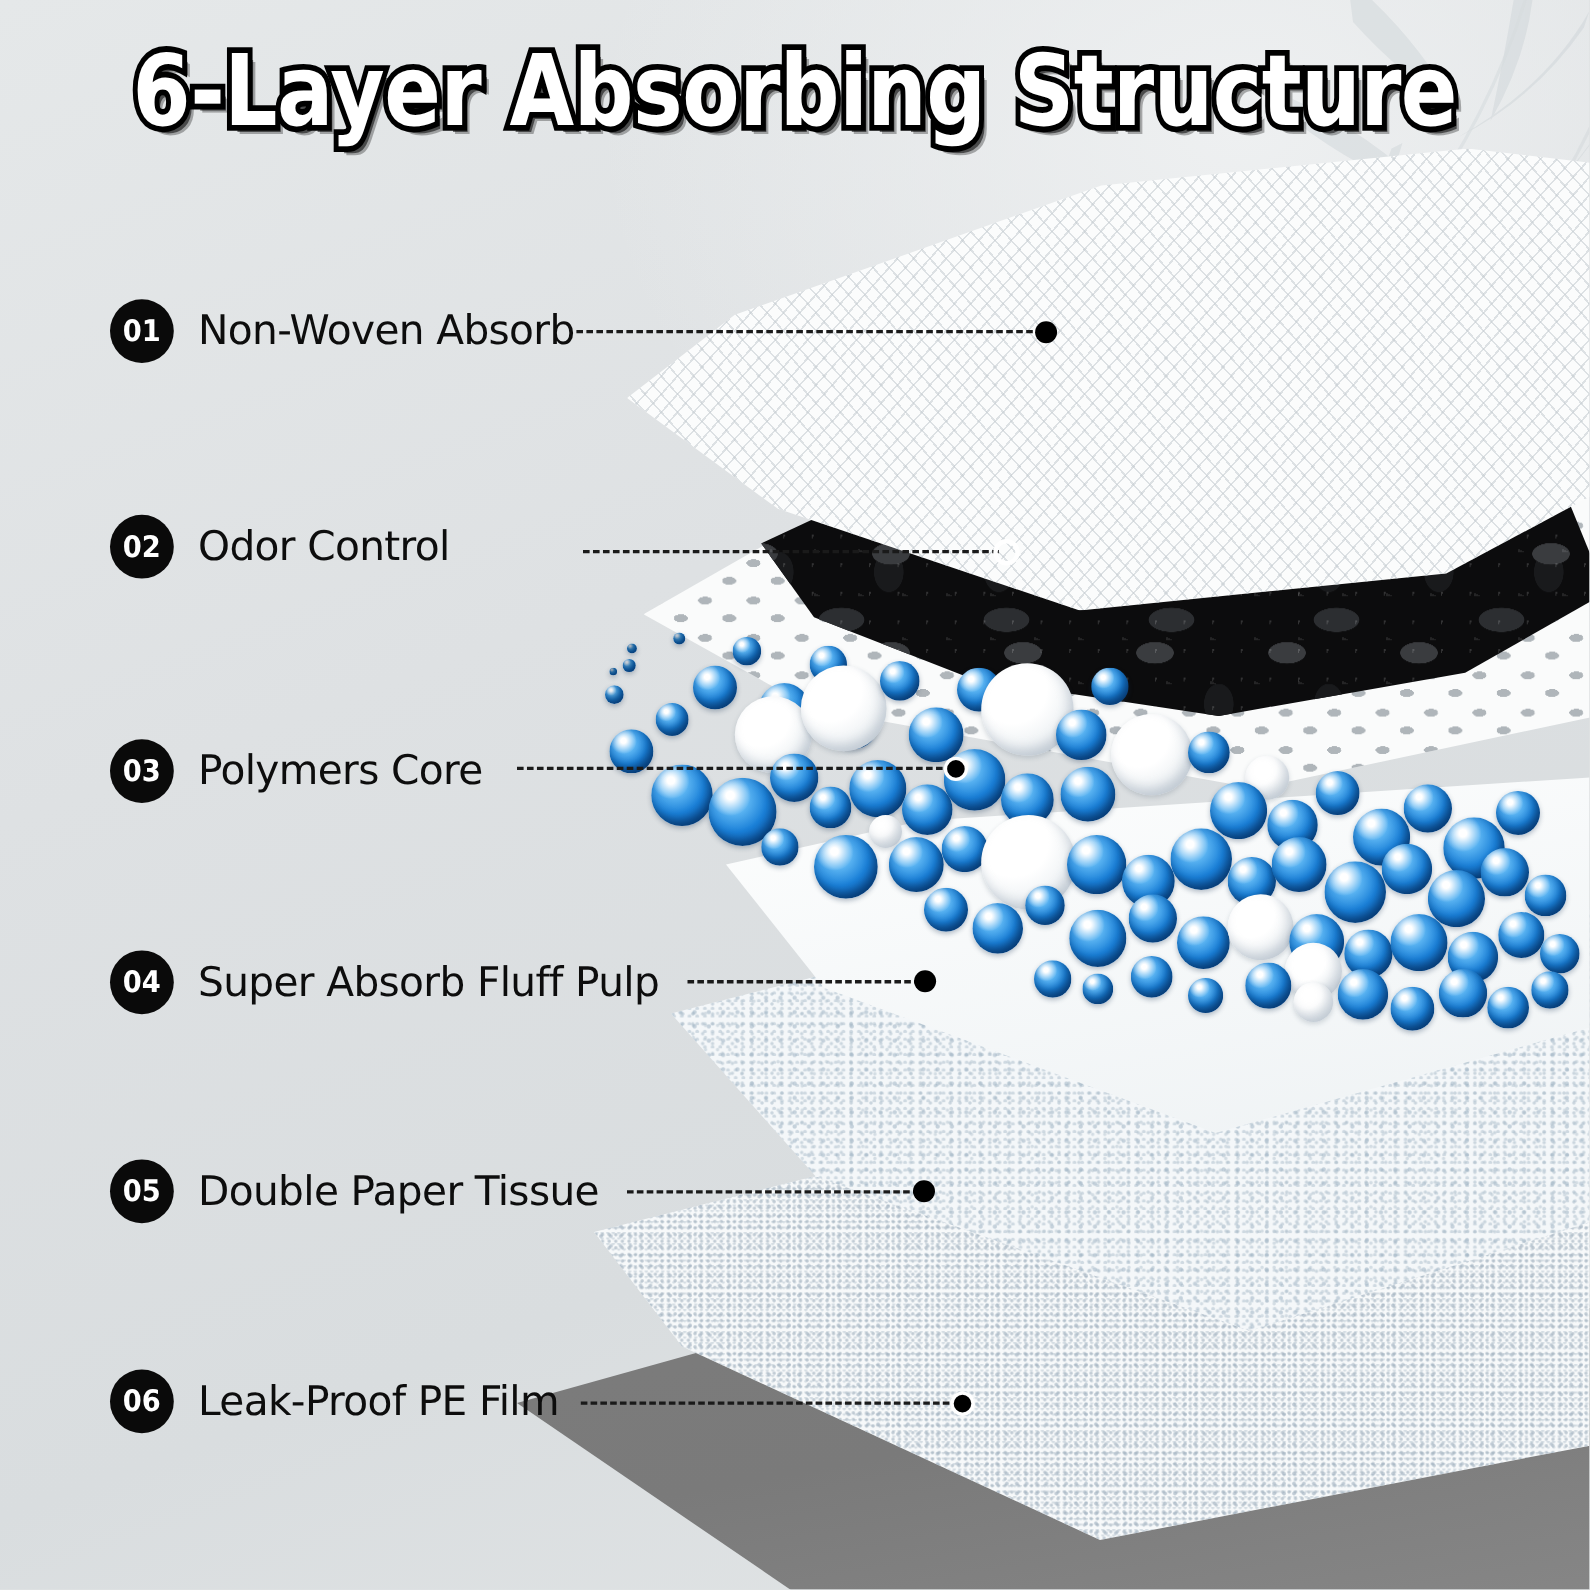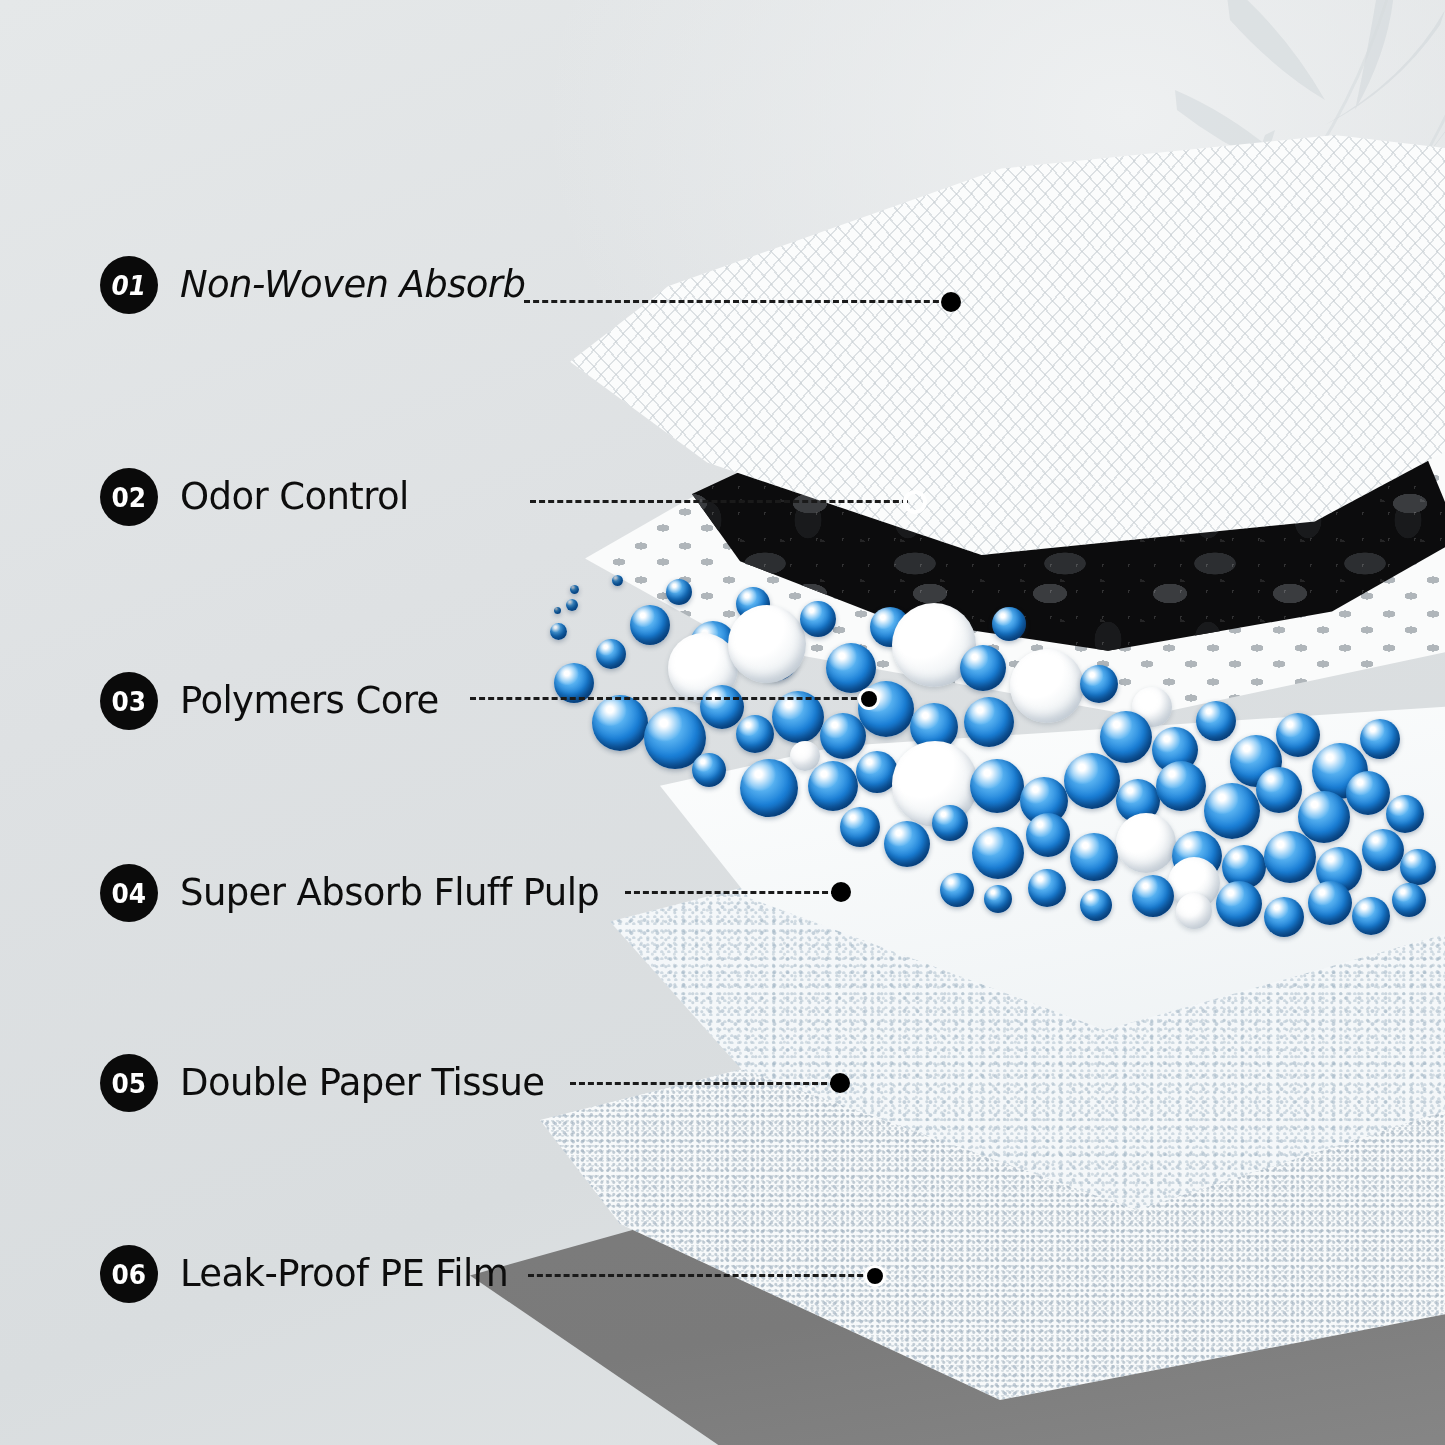--- a/index.html
+++ b/index.html
@@ -255,22 +255,25 @@
       <div class="bead blue" style="left:768px;top:336px;width:44px;height:44px;"></div>
       <div class="bead blue" style="left:812px;top:352px;width:38px;height:38px;"></div>
       <div class="bead blue" style="left:852px;top:338px;width:34px;height:34px;"></div>
       <div class="bead blue" style="left:30px;top:40px;width:9px;height:9px;"></div>
       <div class="bead blue" style="left:14px;top:62px;width:7px;height:7px;"></div>
       <div class="bead blue" style="left:72px;top:30px;width:11px;height:11px;"></div>
     </div>
 
   </div>
 
-
-  <div class="callout" style="left:100px;top:256px;font-style:italic;">
+  <div class="title-wrap">
+    <div class="title">6-Layer Absorbing Structure</div>
+  </div>
+
+  <div class="callout" style="left:100px;top:272px;">
     <div class="badge">
         <span>01</span>
       </div>
     <div class="co-text">
       <span class="l2">Non-Woven Absorb</span>
     </div>
   </div>
   <div class="lead" style="left:524px;top:300px;width:424px;"></div>
   <div class="dot" style="left:941px;top:292px;"></div>
 

